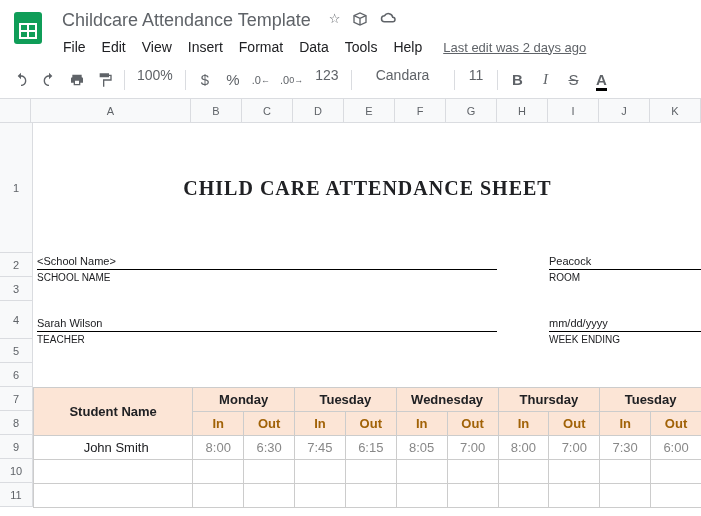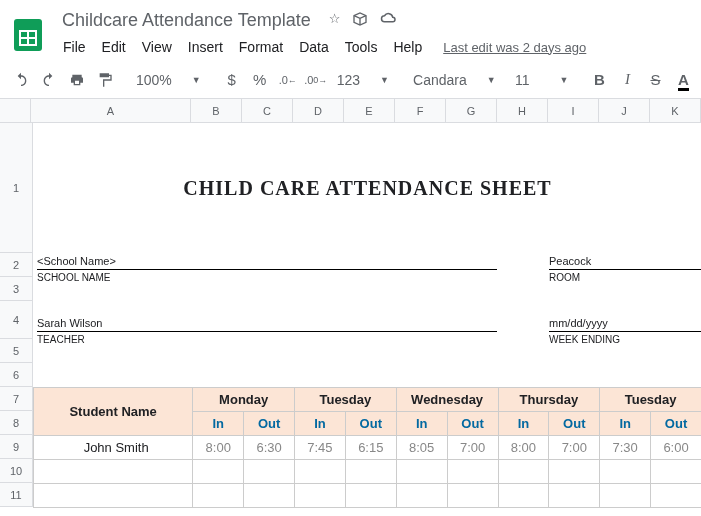--- a/index.html
+++ b/index.html
@@ -1,33 +1,33 @@
 <!DOCTYPE html>
 <html><head>
 <meta charset="utf-8">
 <style>
 * { margin: 0; padding: 0; box-sizing: border-box; }
 body { font-family: Arial, sans-serif; font-size: 13px; color: #202124; background: #fff; overflow: hidden; width: 701px; height: 516px; }
 
-.titlebar { display: flex; align-items: center; padding: 8px 8px 0 8px; }
+.titlebar { display: flex; align-items: flex-start; padding: 8px 8px 0 8px; }
 .app-icon { width: 40px; height: 40px; display: flex; align-items: center; justify-content: center; margin-right: 8px; }
 .app-icon svg { width: 36px; height: 36px; }
 .title-area { flex: 1; }
 .title-row { display: flex; align-items: center; gap: 12px; }
 .doc-title { font-size: 18px; color: #5f6368; padding: 2px 6px; }
 .title-icons { display: flex; gap: 12px; color: #5f6368; }
 .title-icons span { cursor: pointer; }
 .menubar { display: flex; gap: 2px; padding: 2px 0; align-items: center; }
 .menu-item { padding: 4px 7px; font-size: 14px; color: #202124; cursor: pointer; border-radius: 4px; }
 .last-edit { margin-left: 12px; color: #5f6368; font-size: 13px; text-decoration: underline; cursor: pointer; }
 
 .toolbar { display: flex; align-items: center; gap: 2px; padding: 4px 8px; border-bottom: 1px solid #dadce0; height: 38px; }
 .tool-btn { min-width: 26px; height: 26px; display: flex; align-items: center; justify-content: center; cursor: pointer; border-radius: 2px; color: #5f6368; font-size: 15px; padding: 0 4px; }
 .tool-sep { width: 1px; height: 20px; background: #dadce0; margin: 0 4px; }
-.tool-dropdown { display: flex; align-items: center; gap: 20px; padding: 0 6px; height: 26px; cursor: pointer; color: #5f6368; font-size: 14px; }
+.tool-dropdown { display: flex; align-items: center; gap: 20px; padding: 0 6px; height: 26px; cursor: pointer; color: #5f6368; font-size: 14px; flex-direction: column; }
 .caret { font-size: 9px; color: #5f6368; }
 .text-underline-a { position: relative; font-weight: bold; }
 .text-underline-a::after { content: ''; position: absolute; bottom: -3px; left: 0; right: 0; height: 3px; background: #000; }
 .corner { width: 32px; height: 24px; background: #f8f9fa; border-right: 1px solid #dadce0; border-bottom: 1px solid #dadce0; }
 .col-headers { display: flex; background: #f8f9fa; border-bottom: 1px solid #dadce0; height: 24px; }
 .col-h { border-right: 1px solid #dadce0; display: flex; align-items: center; justify-content: center; font-size: 11px; color: #5f6368; }
 .row-headers { background: #f8f9fa; border-right: 1px solid #dadce0; }
 .row-h { border-bottom: 1px solid #dadce0; display: flex; align-items: center; justify-content: center; font-size: 11px; color: #5f6368; width: 32px; }
 
 .grid-wrap { display: flex; flex-direction: column; }
@@ -40,21 +40,21 @@
 
 .field-block { position: absolute; }
 .field-val { font-weight: normal; font-size: 11px; border-bottom: 1px solid #000; padding-bottom: 2px; }
 .field-label { font-size: 10px; padding-top: 2px; }
 
 .attendance-table { position: absolute; top: 264px; left: 0; width: 669px; border-collapse: collapse; }
 .attendance-table td, .attendance-table th { border: 1px solid #ccc; text-align: center; font-size: 13px; }
 .peach { background: #fce5d6; }
 .student-header { font-weight: bold; height: 48px; width: 160px; }
 .day-header { font-weight: bold; height: 24px; }
-.inout { font-weight: bold; height: 24px; color: #0369a1; width: 51px; }
+.inout { font-weight: bold; height: 24px; color: #a16207; width: 51px; }
 .student-cell { text-align: center; padding-left: 6px; height: 24px; }
 .time-cell { color: #888; height: 24px; }
 .empty-row td { height: 24px; }
 </style>
 </head>
 <body>
 
 <div class="titlebar">
   <div class="app-icon">
     <svg viewBox="0 0 36 36">

